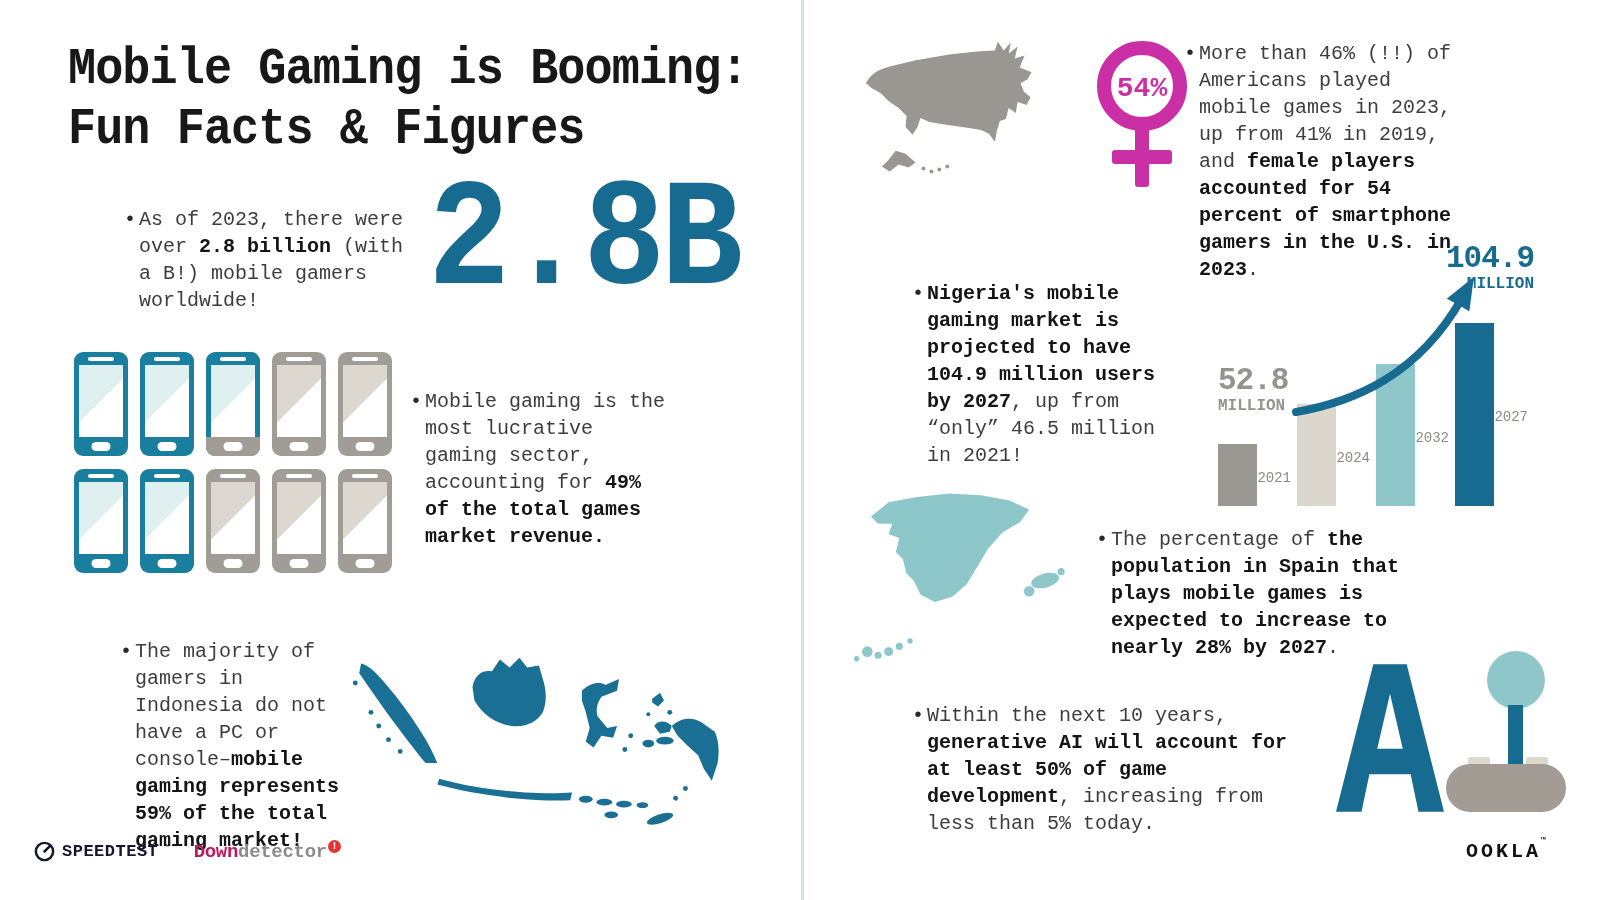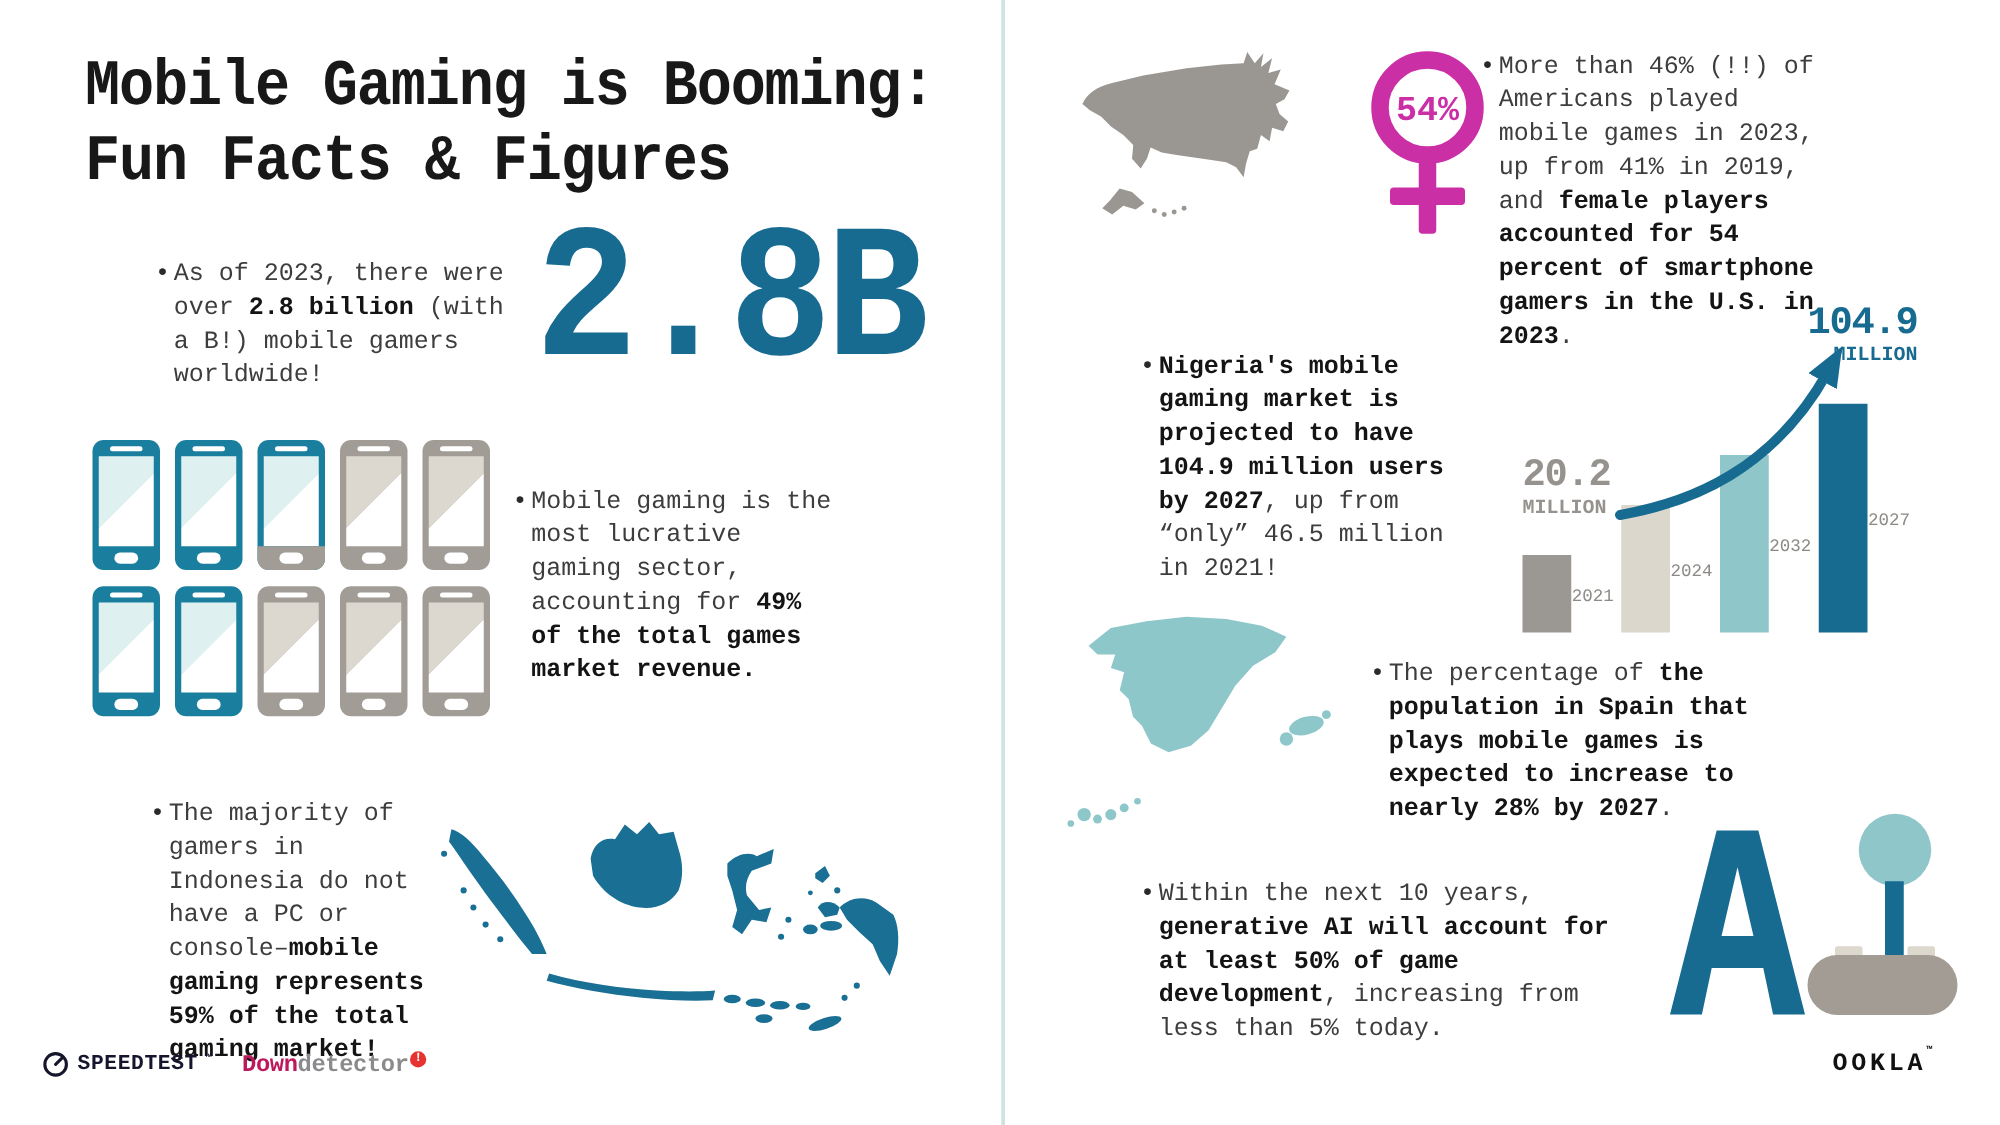--- a/index.html
+++ b/index.html
@@ -214,21 +214,21 @@
     <span><span>More than 46% (!!) of Americans played mobile games in 2023, up from 41% in 2019, and </span><span class="b">female players accounted for 54 percent of smartphone gamers in the U.S. in 2023</span><span>.</span></span>
   </div>
 
   <div class="fact fact-nigeria">
     <span class="marker">•</span>
     <span><span class="b">Nigeria's mobile gaming market is projected to have 104.9 million users by 2027</span><span>, up from “only” 46.5 million in 2021!</span></span>
   </div>
 
   <div class="chart">
     <div class="chart-label label-2021">
-      <div class="lv">20.2</div>
+      <div class="lv">52.8</div>
       <div class="lu">MILLION</div>
     </div>
     <div class="chart-label label-2027">
       <div class="lv">104.9</div>
       <div class="lu">MILLION</div>
     </div>
     <div class="bars">
         <div class="bar-col">
           <div class="bar" style="height: 62px; background: rgb(155, 151, 146);"></div>
           <div class="bar-year">2021</div>

